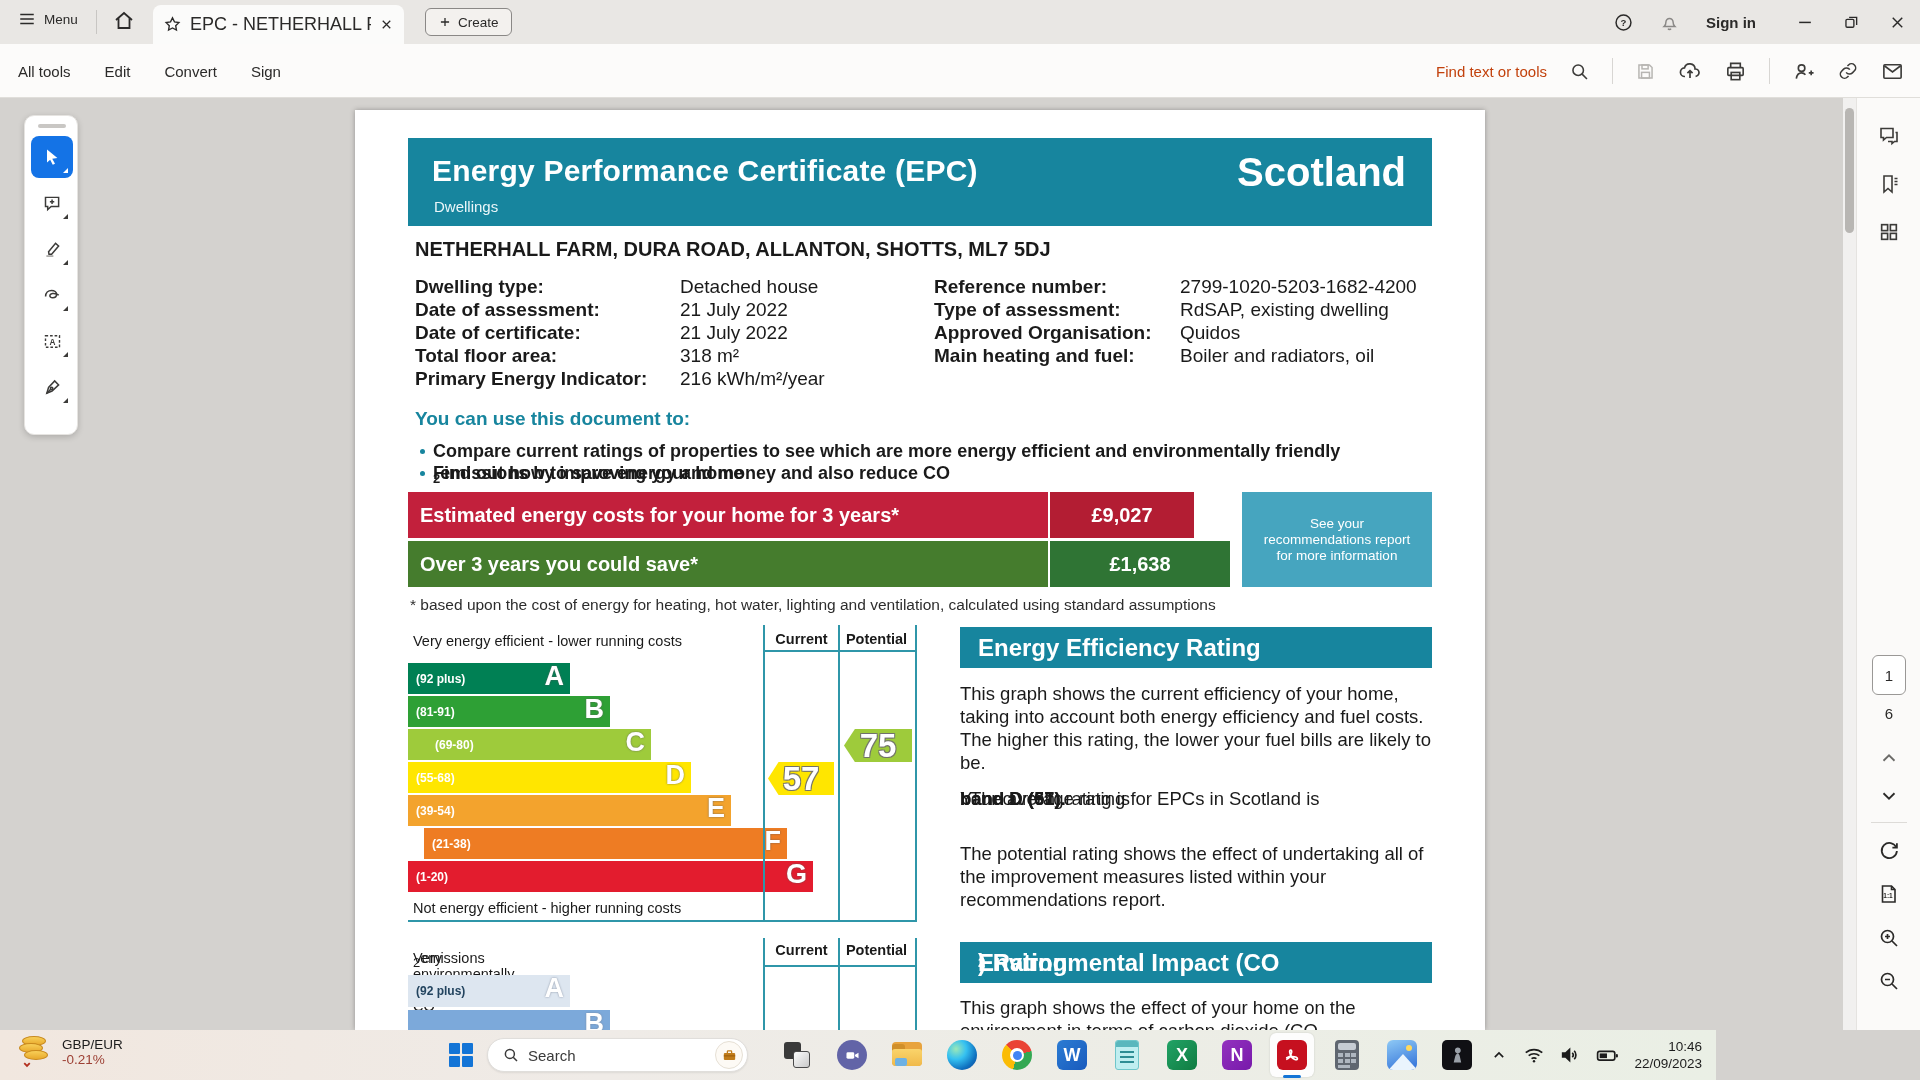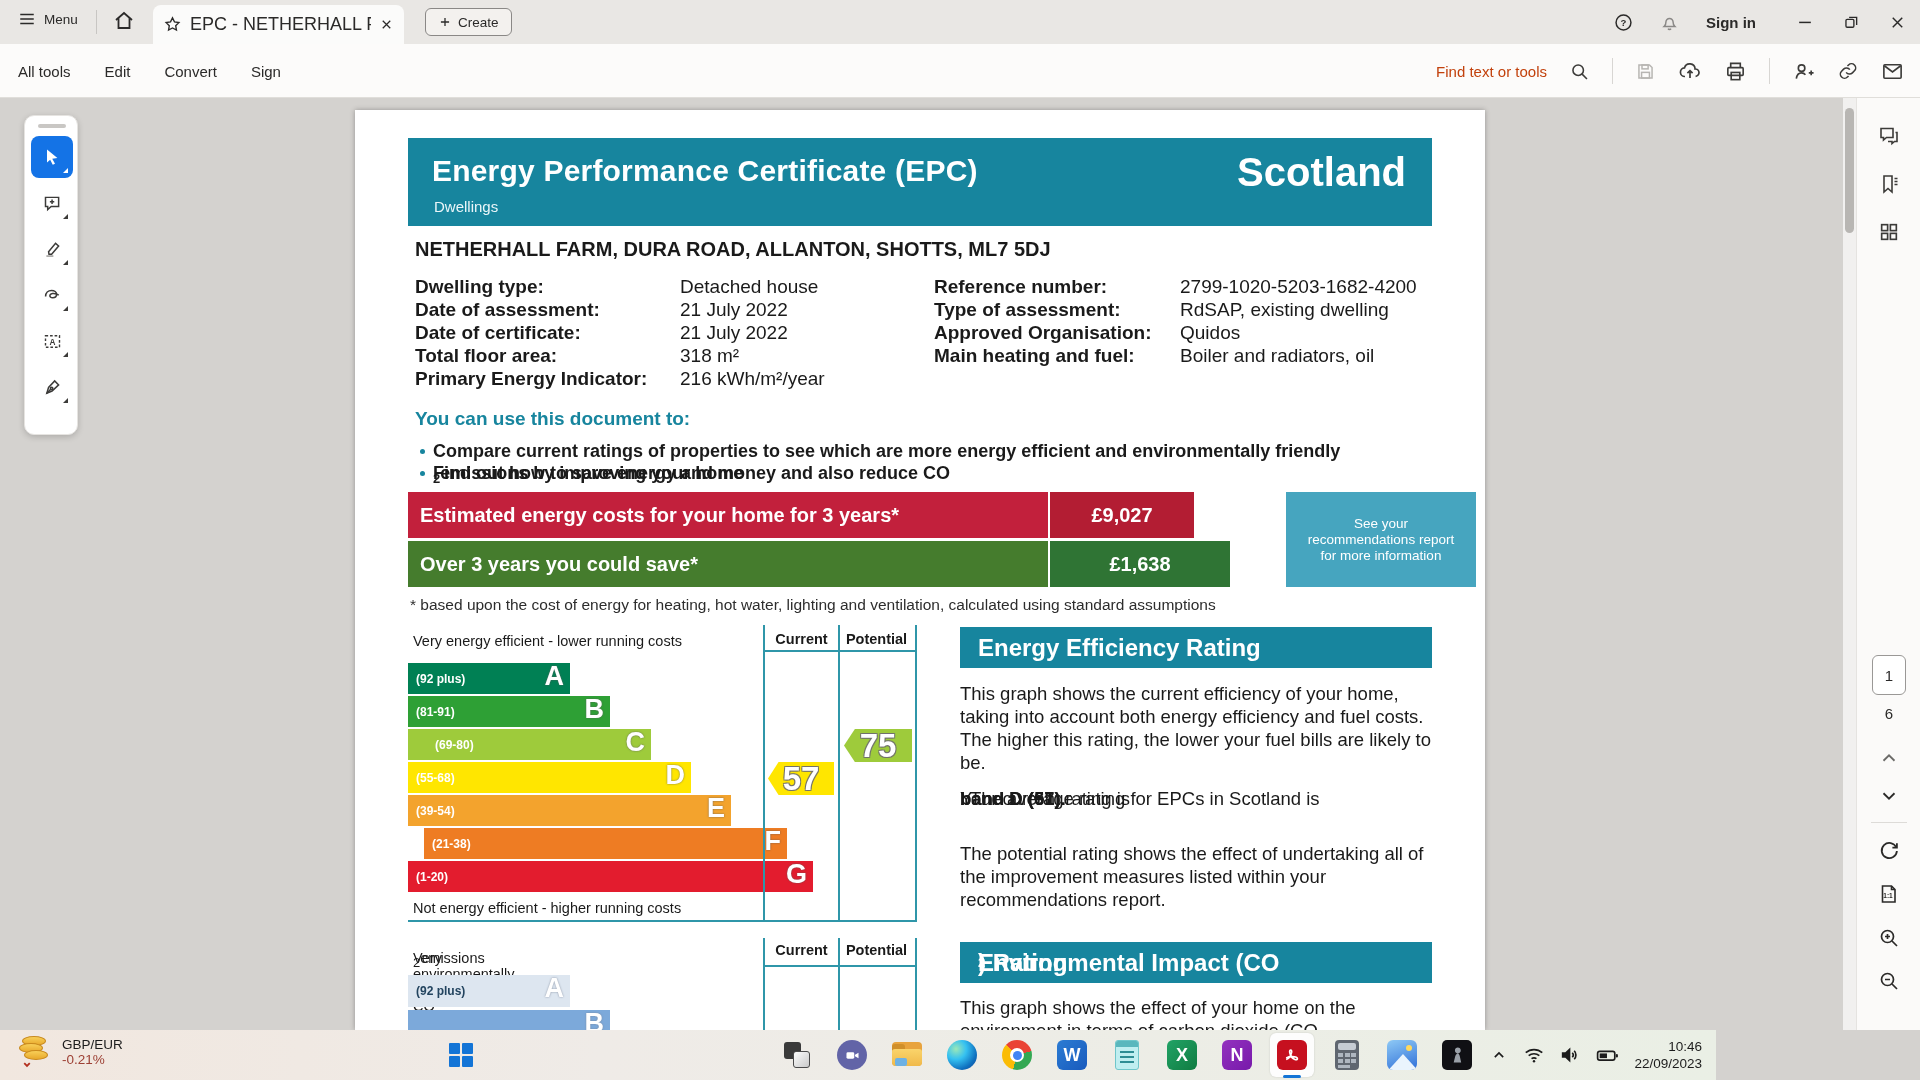--- a/index.html
+++ b/index.html
@@ -64,21 +64,21 @@
   .use-head { left:60px; top:298px; font-size:19px; font-weight:bold; color:#17859e; }
   .bullet { font-size:18px; font-weight:bold; color:#1a1a1a; white-space:nowrap; }
   .bdot { width:5px; height:5px; border-radius:50%; background:#17859e; left:65px; }
   .sub2 { position:relative; font-size:13px; vertical-align:-4px; }
 
   .costbar { height:46px; display:flex; align-items:center; color:#fff; font-weight:bold; font-size:20px; }
   .cost-red-l   { left:53px;  top:382px; width:640px; background:#c2203c; padding-left:12px; }
   .cost-red-v   { left:695px; top:382px; width:144px; background:#b31d33; justify-content:center; padding:0; }
   .cost-green-l { left:53px;  top:431px; width:640px; background:#457c2d; padding-left:12px; }
   .cost-green-v { left:695px; top:431px; width:180px; background:#2f7434; justify-content:center; padding:0; }
-  .cost-note { left:887px; top:382px; width:190px; height:95px; background:#46a5bf; color:#fff; font-size:13.5px; text-align:center; display:flex; align-items:center; justify-content:center; padding:6px 14px; line-height:16px;margin-left:44px; }
+  .cost-note { left:887px; top:382px; width:190px; height:95px; background:#46a5bf; color:#fff; font-size:13.5px; text-align:center; display:flex; align-items:center; justify-content:center; padding:6px 14px; line-height:16px; }
   .footnote { left:55px; top:486px; font-size:15.5px; color:#2d2d2d; }
 
   
   .chart-label { font-size:14.5px; color:#1a1a1a; }
   .band { height:31px; left:53px; display:flex; align-items:center; }
   .band-range { position:static; font-size:12px; font-weight:bold; color:#fff; margin-left:8px; white-space:nowrap; }
   .band-letter { position:absolute; right:6px; top:-2px; font-size:27px; font-weight:bold; color:#fff; text-shadow:0 0 2px rgba(90,90,90,.9); }
   .b0{top:553px;} .b1{top:586px;} .b2{top:619px;padding-left:19px;} .b3{top:652px;} .b4{top:685px;} .b5{top:718px;} .b6{top:751px;}
   .colline { width:2px; background:#2f96a9; top:515px; height:297px; }
   .colhead { top:521px; width:75px; text-align:center; font-size:14.5px; font-weight:bold; color:#1a1a1a; }
@@ -492,20 +492,34 @@
     </div>
   </div>
 
   <div class="startbtn">
       <div></div>
       <div></div>
       <div></div>
       <div></div>
     </div>
 
+  <div class="searchpill">
+    <svg class="ic" width="18" height="18" viewBox="0 0 24 24" fill="none" stroke="#3a3a3a" stroke-width="2">
+        <circle cx="10.5" cy="10.5" r="6"></circle>
+        <path d="M15 15l5 5"></path>
+      </svg>
+    <span>Search</span>
+    <div class="pill-badge">
+      <svg class="ic" width="17" height="17" viewBox="0 0 24 24">
+          <rect x="4" y="8.5" width="16" height="10" rx="1.5" fill="#c07c1b"></rect>
+          <rect x="9" y="5.5" width="6" height="4" rx="1" fill="none" stroke="#c07c1b" stroke-width="1.8"></rect>
+          <rect x="4" y="11.5" width="16" height="2" fill="#a5650f"></rect>
+        </svg>
+    </div>
+  </div>
 
   <div class="tbicon" style="left:779px">
     <div style="position:relative; width:26px; height:26px">
       <div style="position:absolute; left:0; top:0; width:17px; height:17px; background:#3a3a3a; border-radius:3px"></div>
       <div style="position:absolute; right:0; bottom:0; width:17px; height:17px; background:linear-gradient(135deg,#fdfdfd,#c9c9c9); border:1px solid #4a4a4a; border-radius:3px"></div>
     </div>
   </div>
   <div class="tbicon" style="left:834px">
     <div class="sq" style="background:#6264a7; border-radius:50%">
       <svg class="ic" width="17" height="17" viewBox="0 0 24 24">

